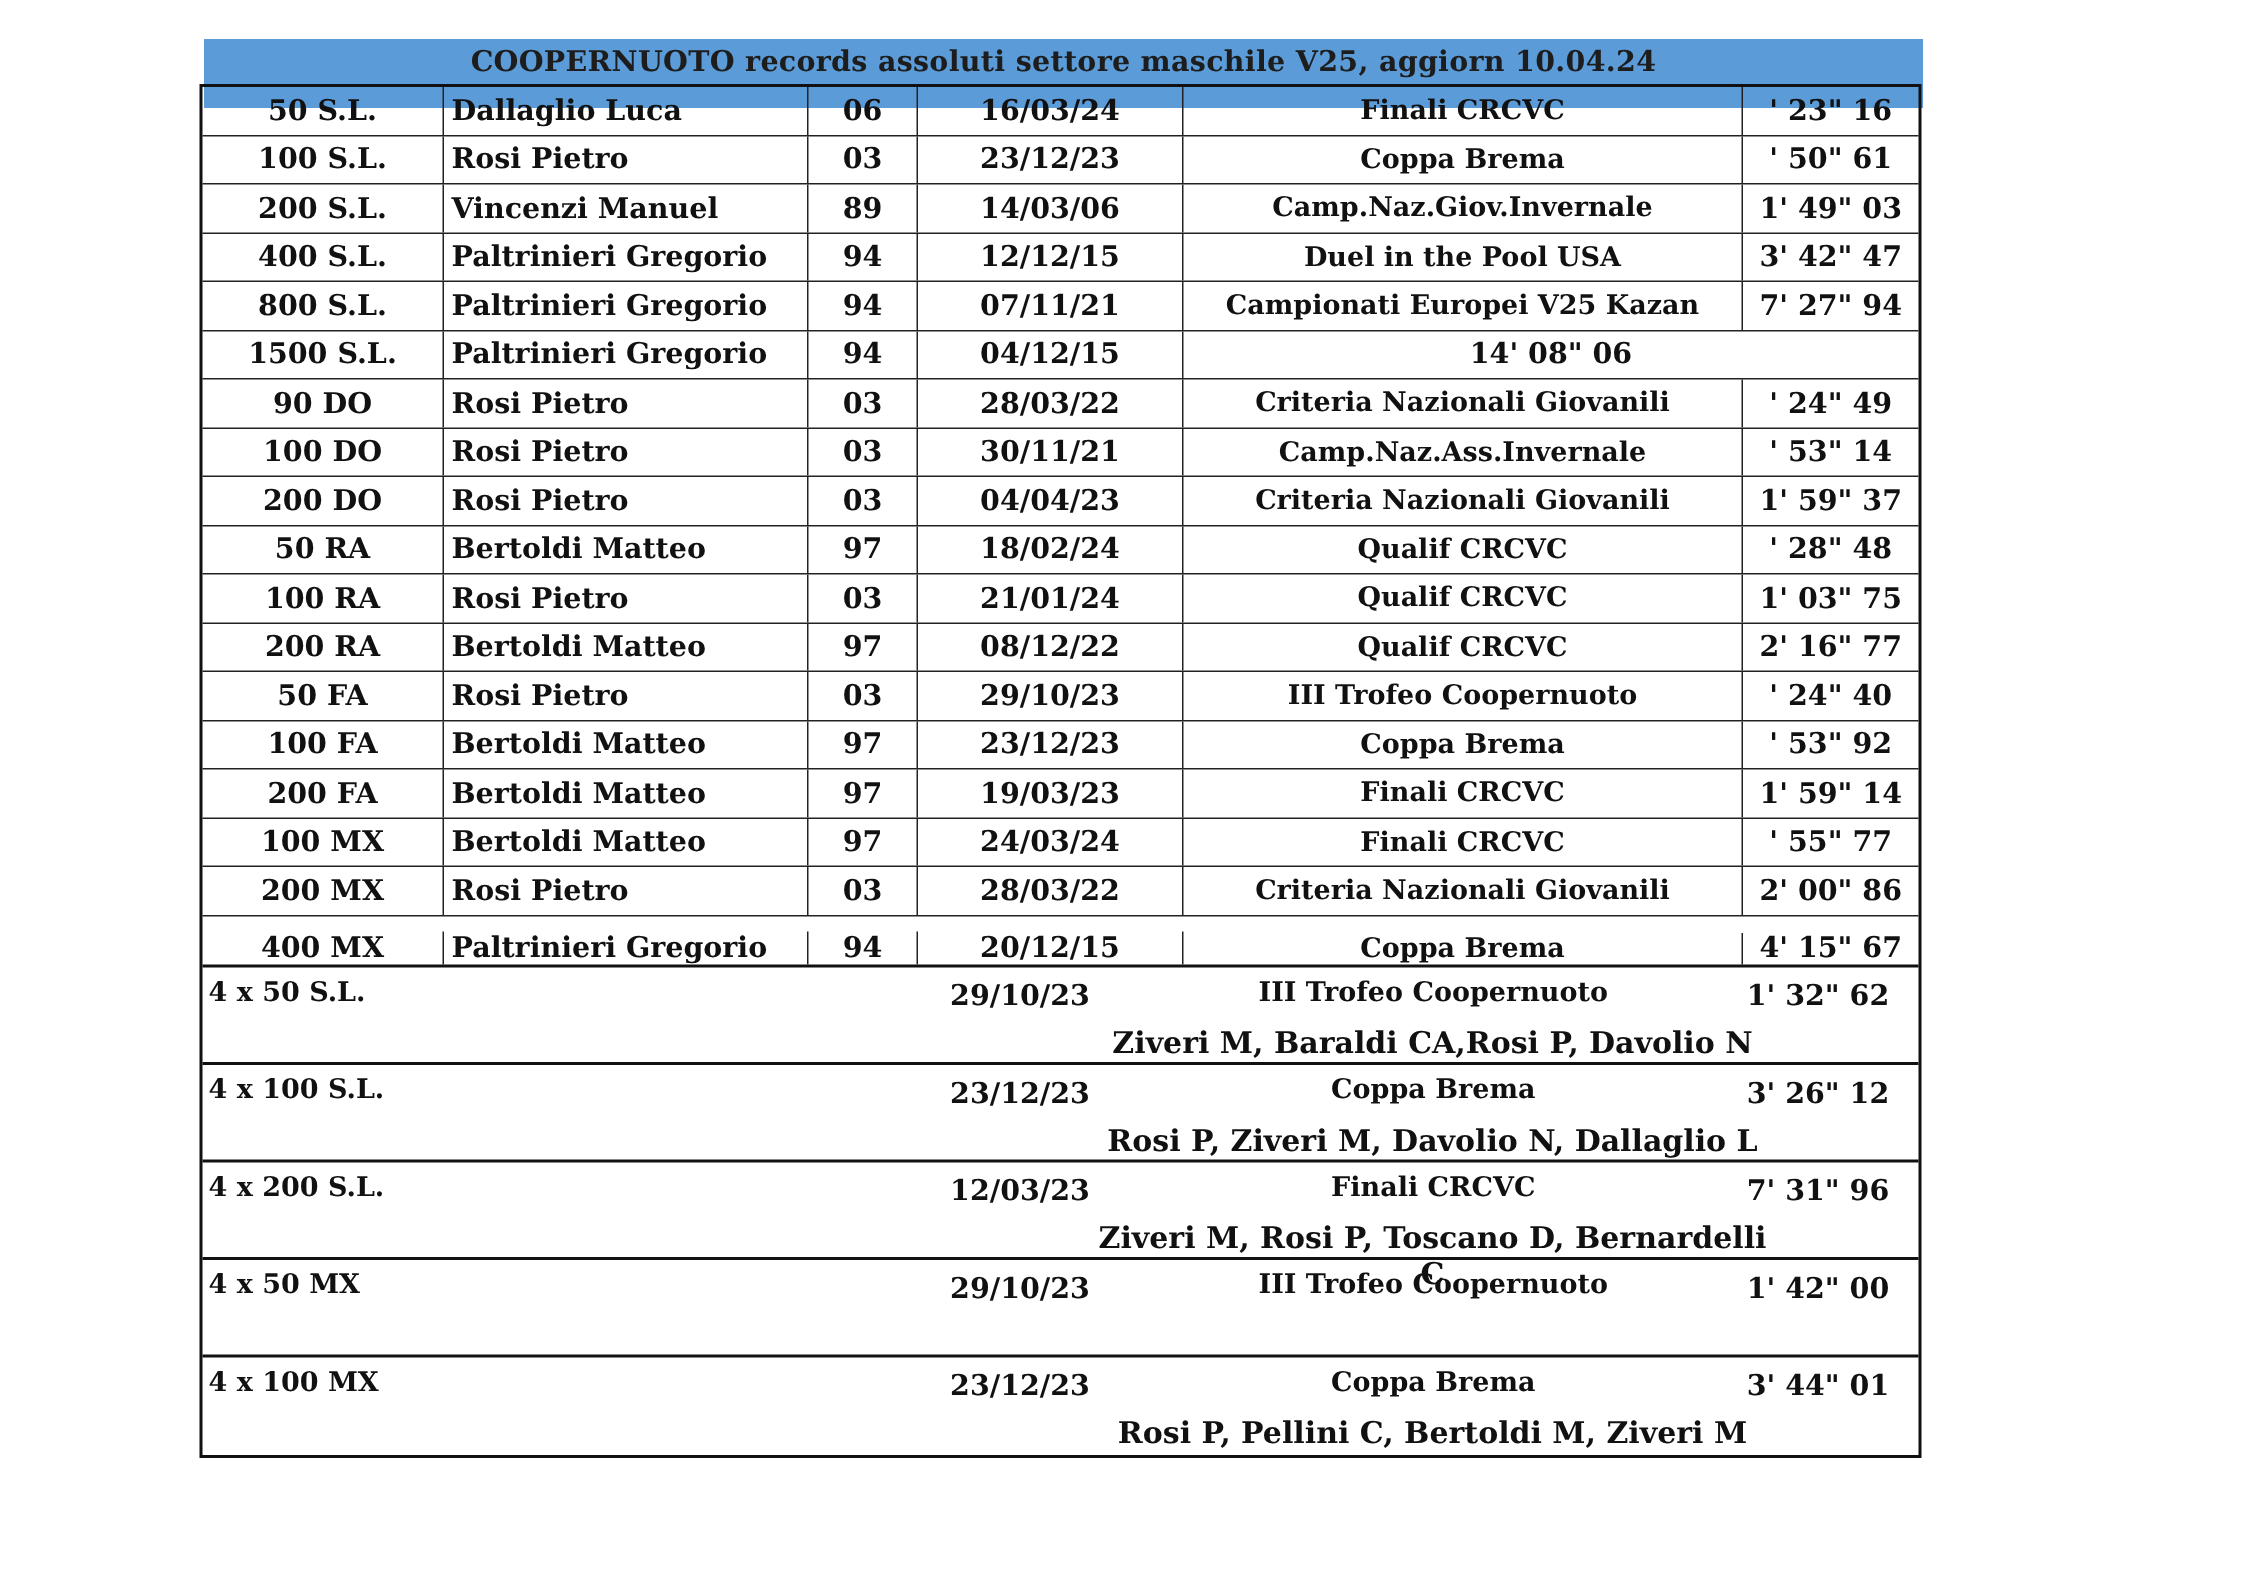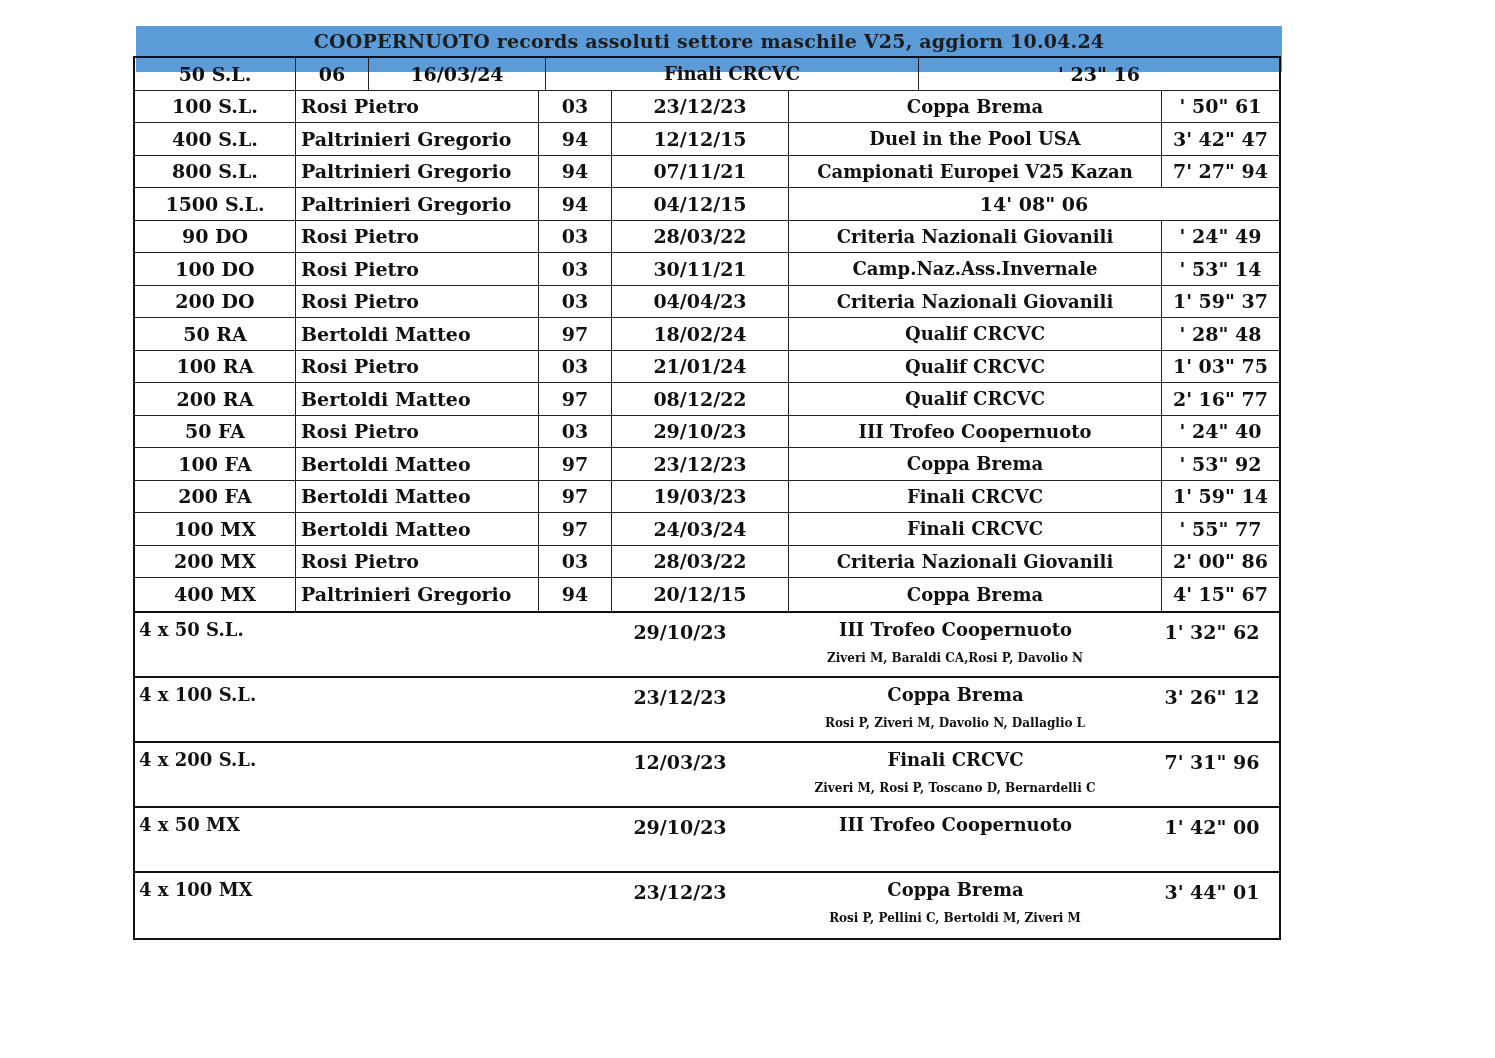--- a/index.html
+++ b/index.html
@@ -4,60 +4,69 @@
 <style>
   html, body { margin: 0; padding: 0; background: #ffffff; }
   body { width: 1495px; height: 1058px; position: relative; overflow: hidden;
          font-family: "DejaVu Serif", "Liberation Serif", serif; color: #111; }
   .banner { position: absolute; left: 136px; top: 26px; width: 1146px; height: 46px;
             background: #5b9bd8; text-align: center; font-weight: bold; font-size: 19px;
             line-height: 30px; color: #1d1d1d; letter-spacing: 0.2px; }
   .tbl { position: absolute; left: 133px; top: 56px; width: 1148px;
          border: 2px solid #111; box-sizing: border-box; }
   .row { display: flex; height: 32.5px; border-bottom: 1.5px solid #222; box-sizing: border-box; }
-  .row:last-child { border-bottom: none; }
+  .row:last-child { border-bottom: none; align-items: flex-end; }
   .cell { box-sizing: border-box; border-right: 1.5px solid #222; font-weight: bold;
           font-size: 19px; display: flex; align-items: center; white-space: nowrap; overflow: hidden; }
   .cell:last-child { border-right: none; }
   .c-event { width: 161px; justify-content: center; }
   .c-name  { width: 243px; padding-left: 5px; }
   .c-year  { width: 73px; justify-content: center; }
   .c-date  { width: 177px; justify-content: center; }
   .c-comp  { width: 373px; justify-content: center; font-size: 18px; }
   .c-time  { flex: 1; justify-content: center; }
   .relay { height: 65px; border-bottom: 2.5px solid #111; position: relative; box-sizing: border-box; }
   .relay:last-child { border-bottom: none; }
   .relay .r-event { position: absolute; left: 4px; top: 6px; font-weight: bold; font-size: 18px; }
   .relay .r-date  { position: absolute; left: 495px; width: 100px; top: 8px; text-align: center; font-weight: bold; font-size: 19px; }
   .relay .r-comp  { position: absolute; left: 634px; width: 373px; top: 6px; text-align: center; font-weight: bold; font-size: 18px; }
   .relay .r-time  { position: absolute; left: 1007px; width: 140px; top: 8px; text-align: center; font-weight: bold; font-size: 19px; }
-  .relay .r-team  { position: absolute; left: 590px; width: 460px; top: 38px; text-align: center; font-weight: bold; font-size: 12px; }
+  .relay .r-team  { position: absolute; left: 590px; width: 460px; top: 38px; text-align: center; font-weight: bold; font-size: 20px; }
   .sep-top { border-top: 2.5px solid #111; }
 </style>
 </head>
 <body>
 
 <div class="banner">COOPERNUOTO records  assoluti  settore maschile   V25,  aggiorn 10.04.24</div>
 
 <div class="tbl">
   <div id="ind-rows">
       <div class="row">
     <div class="cell c-event">50 S.L.</div>
+    <div class="cell c-name">Dallaglio Luca</div>
     <div class="cell c-year">06</div>
     <div class="cell c-date">16/03/24</div>
     <div class="cell c-comp">Finali CRCVC</div>
     <div class="cell c-time">' 23" 16</div>
   </div>
       <div class="row">
     <div class="cell c-event">100 S.L.</div>
     <div class="cell c-name">Rosi Pietro</div>
     <div class="cell c-year">03</div>
     <div class="cell c-date">23/12/23</div>
     <div class="cell c-comp">Coppa Brema</div>
     <div class="cell c-time">' 50" 61</div>
+  </div>
+      <div class="row">
+    <div class="cell c-event">200 S.L.</div>
+    <div class="cell c-name">Vincenzi Manuel</div>
+    <div class="cell c-year">89</div>
+    <div class="cell c-date">14/03/06</div>
+    <div class="cell c-comp">Camp.Naz.Giov.Invernale</div>
+    <div class="cell c-time">1' 49" 03</div>
   </div>
       <div class="row">
     <div class="cell c-event">400 S.L.</div>
     <div class="cell c-name"> Paltrinieri Gregorio</div>
     <div class="cell c-year">94</div>
     <div class="cell c-date">12/12/15</div>
     <div class="cell c-comp">Duel in the Pool USA</div>
     <div class="cell c-time">3' 42" 47</div>
   </div>
       <div class="row">

